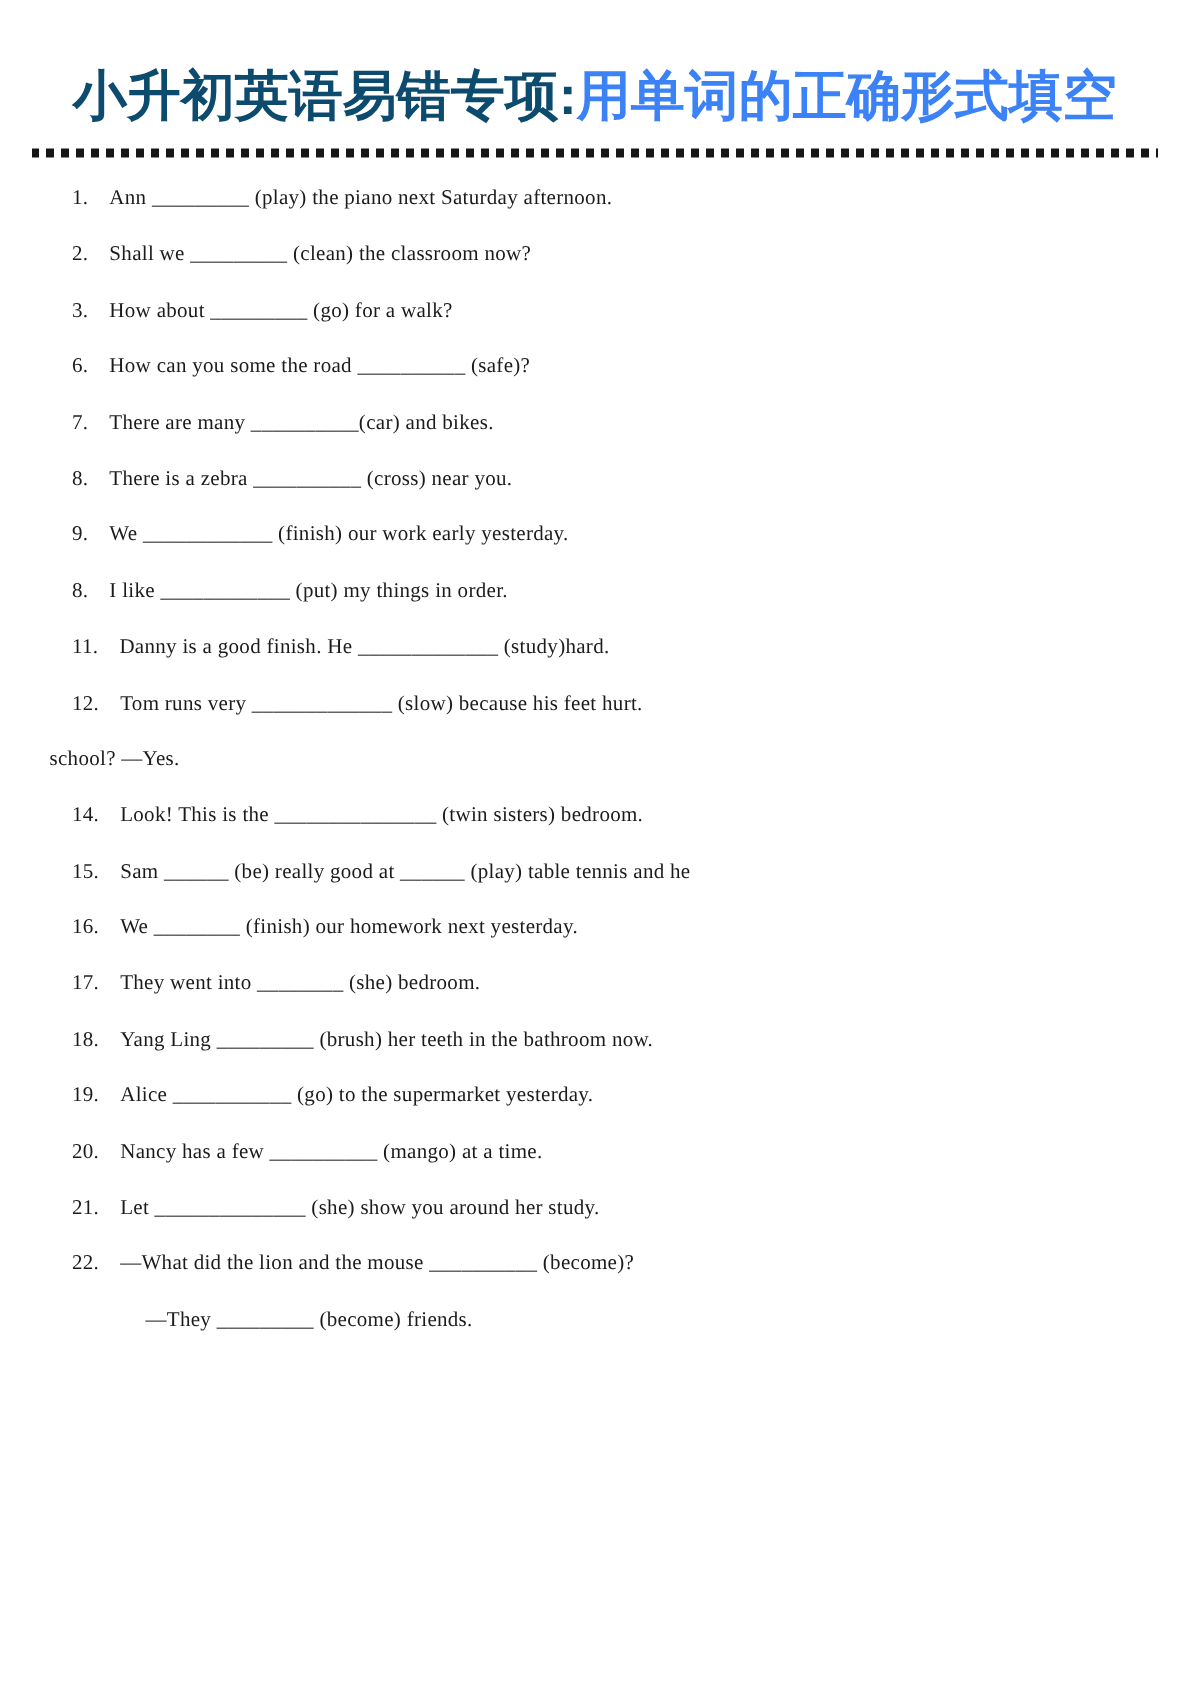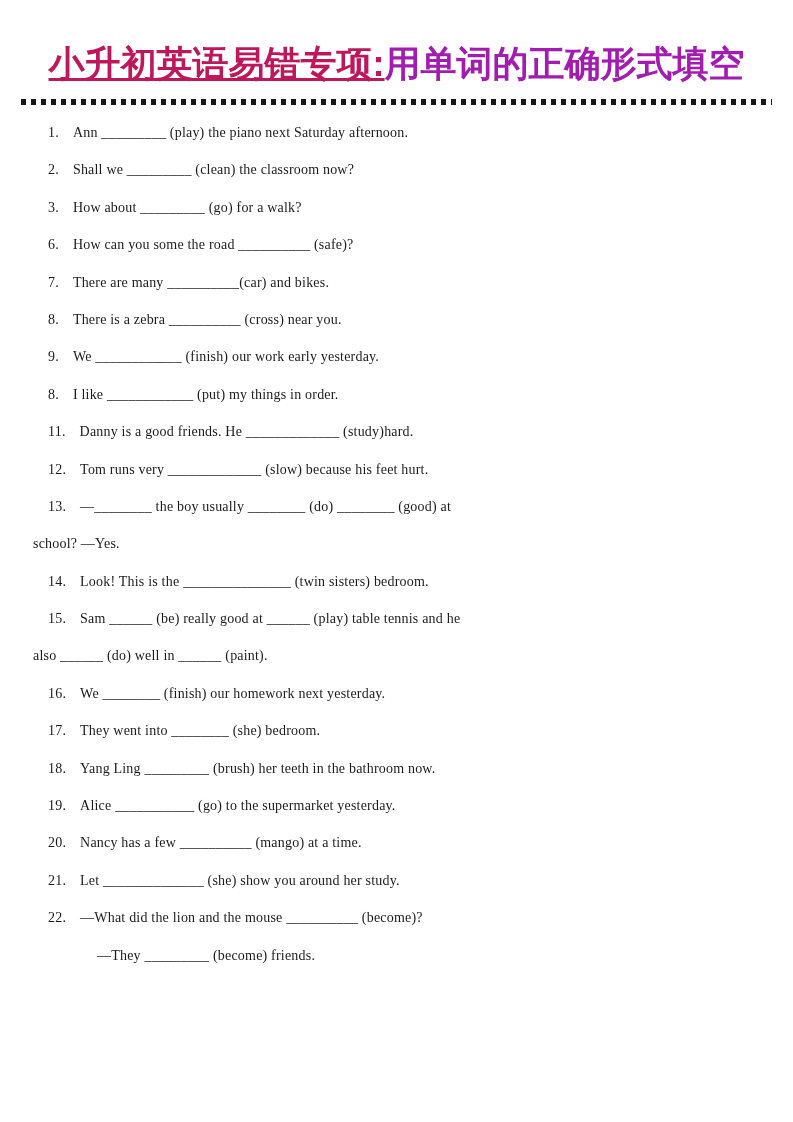--- a/index.html
+++ b/index.html
@@ -16,21 +16,21 @@
     margin-top: 42px;
     height: 44px;
     line-height: 44px;
     text-align: center;
     font-family: "Liberation Sans", "DejaVu Sans", sans-serif;
     font-weight: bold;
     font-size: 36px;
     letter-spacing: 0px;
     white-space: nowrap;
   }
-  .title .t-black { color: #be185d; text-decoration: underline; }
+  .title .t-black { color: #0c4a6e; }
   .title .t-red { color: #e80c0c; }
   .dotted-rule {
     margin: 13px 21px 0 21px;
     height: 6px;
     background: repeating-linear-gradient(to right, #161616 0px, #161616 5px, transparent 5px, transparent 10px);
   }
   .exercise-list {
     margin: 9px 28px 0 33px;
     font-size: 14px;
   }
@@ -42,41 +42,39 @@
   }
   .line.item   { padding-left: 15px; }
   .line.wrap   { padding-left: 0; }
   .line.dialog { padding-left: 64px; }
   .num { margin-right: 14px; }
 </style>
 </head>
 <body style="color: rgb(27, 27, 27);">
 
 <div class="title">
-  <span class="t-black">小升初英语易错专项:</span><span class="t-red" style="color: #a21caf;">用单词的正确形式填空</span>
+  <span class="t-black">小升初英语易错专项:</span><span class="t-red" style="color: #3b82f6;">用单词的正确形式填空</span>
 </div>
 
 <div class="dotted-rule"></div>
 
 <div class="exercise-list">
     <div class="line item"><span class="num">1.</span><span>Ann _________ (play) the piano next Saturday afternoon.</span></div>
     <div class="line item"><span class="num">2.</span><span>Shall we _________ (clean) the classroom now?</span></div>
     <div class="line item"><span class="num">3.</span><span>How about _________ (go) for a walk?</span></div>
     <div class="line item"><span class="num">6.</span><span>How can you some the road __________ (safe)?</span></div>
     <div class="line item"><span class="num">7.</span><span>There are many __________(car) and bikes.</span></div>
     <div class="line item"><span class="num">8.</span><span>There is a zebra __________ (cross) near you.</span></div>
     <div class="line item"><span class="num">9.</span><span>We ____________ (finish) our work early yesterday.</span></div>
     <div class="line item"><span class="num">8.</span><span>I like ____________ (put) my things in order.</span></div>
-    <div class="line item"><span class="num">11.</span><span>Danny is a good friends. He _____________ (study)hard.</span></div>
+    <div class="line item"><span class="num">11.</span><span>Danny is a good finish. He _____________ (study)hard.</span></div>
     <div class="line item"><span class="num">12.</span><span>Tom runs very _____________ (slow) because his feet hurt.</span></div>
-    <div class="line item"><span class="num">13.</span><span>—________ the boy usually ________ (do) ________ (good) at</span></div>
     <div class="line wrap"><span>school?  —Yes.</span></div>
     <div class="line item"><span class="num">14.</span><span>Look! This is the _______________ (twin sisters) bedroom.</span></div>
     <div class="line item"><span class="num">15.</span><span>Sam ______ (be) really good at ______ (play) table tennis and he</span></div>
-    <div class="line wrap"><span>also ______ (do) well in ______ (paint).</span></div>
     <div class="line item"><span class="num">16.</span><span>We ________ (finish) our homework next yesterday.</span></div>
     <div class="line item"><span class="num">17.</span><span>They went into ________ (she) bedroom.</span></div>
     <div class="line item"><span class="num">18.</span><span>Yang Ling _________ (brush) her teeth in the bathroom now.</span></div>
     <div class="line item"><span class="num">19.</span><span>Alice ___________ (go) to the supermarket yesterday.</span></div>
     <div class="line item"><span class="num">20.</span><span>Nancy has a few __________ (mango) at a time.</span></div>
     <div class="line item"><span class="num">21.</span><span>Let ______________ (she) show you around her study.</span></div>
     <div class="line item"><span class="num">22.</span><span>—What did the lion and the mouse __________ (become)?</span></div>
     <div class="line dialog"><span>—They _________ (become) friends.</span></div>
   </div>
 

